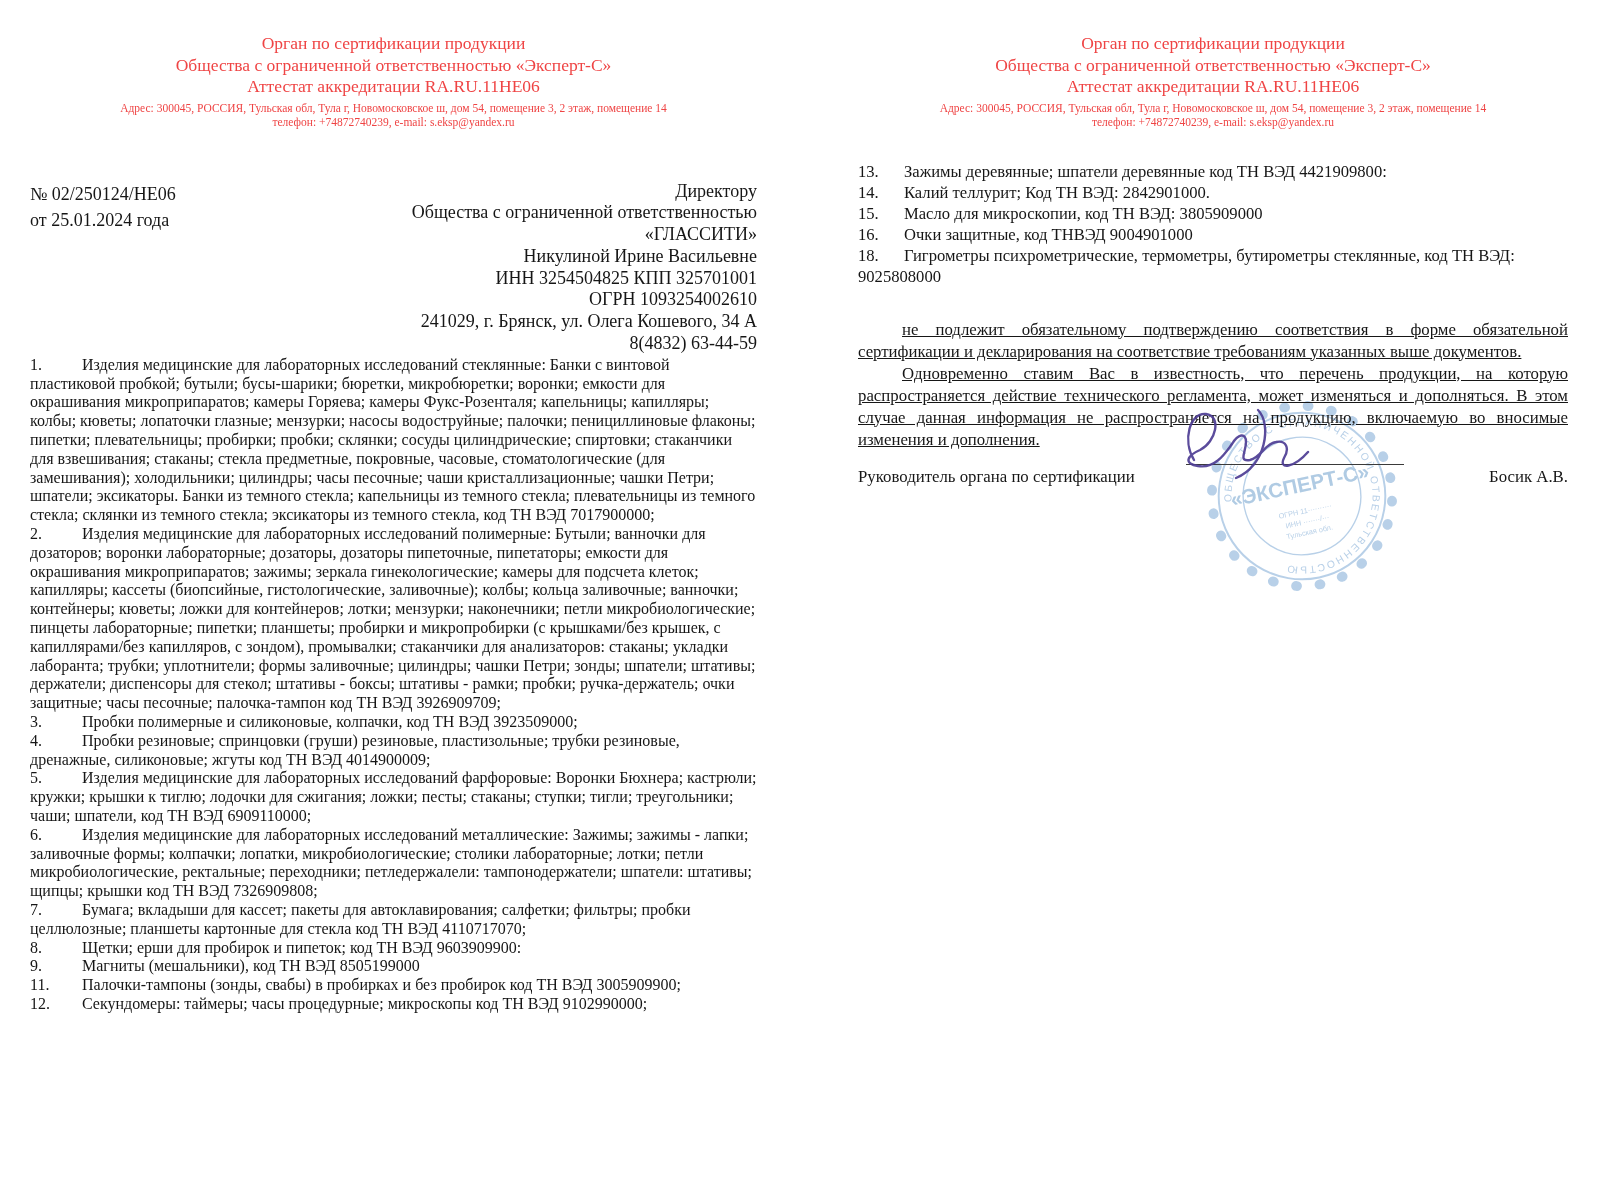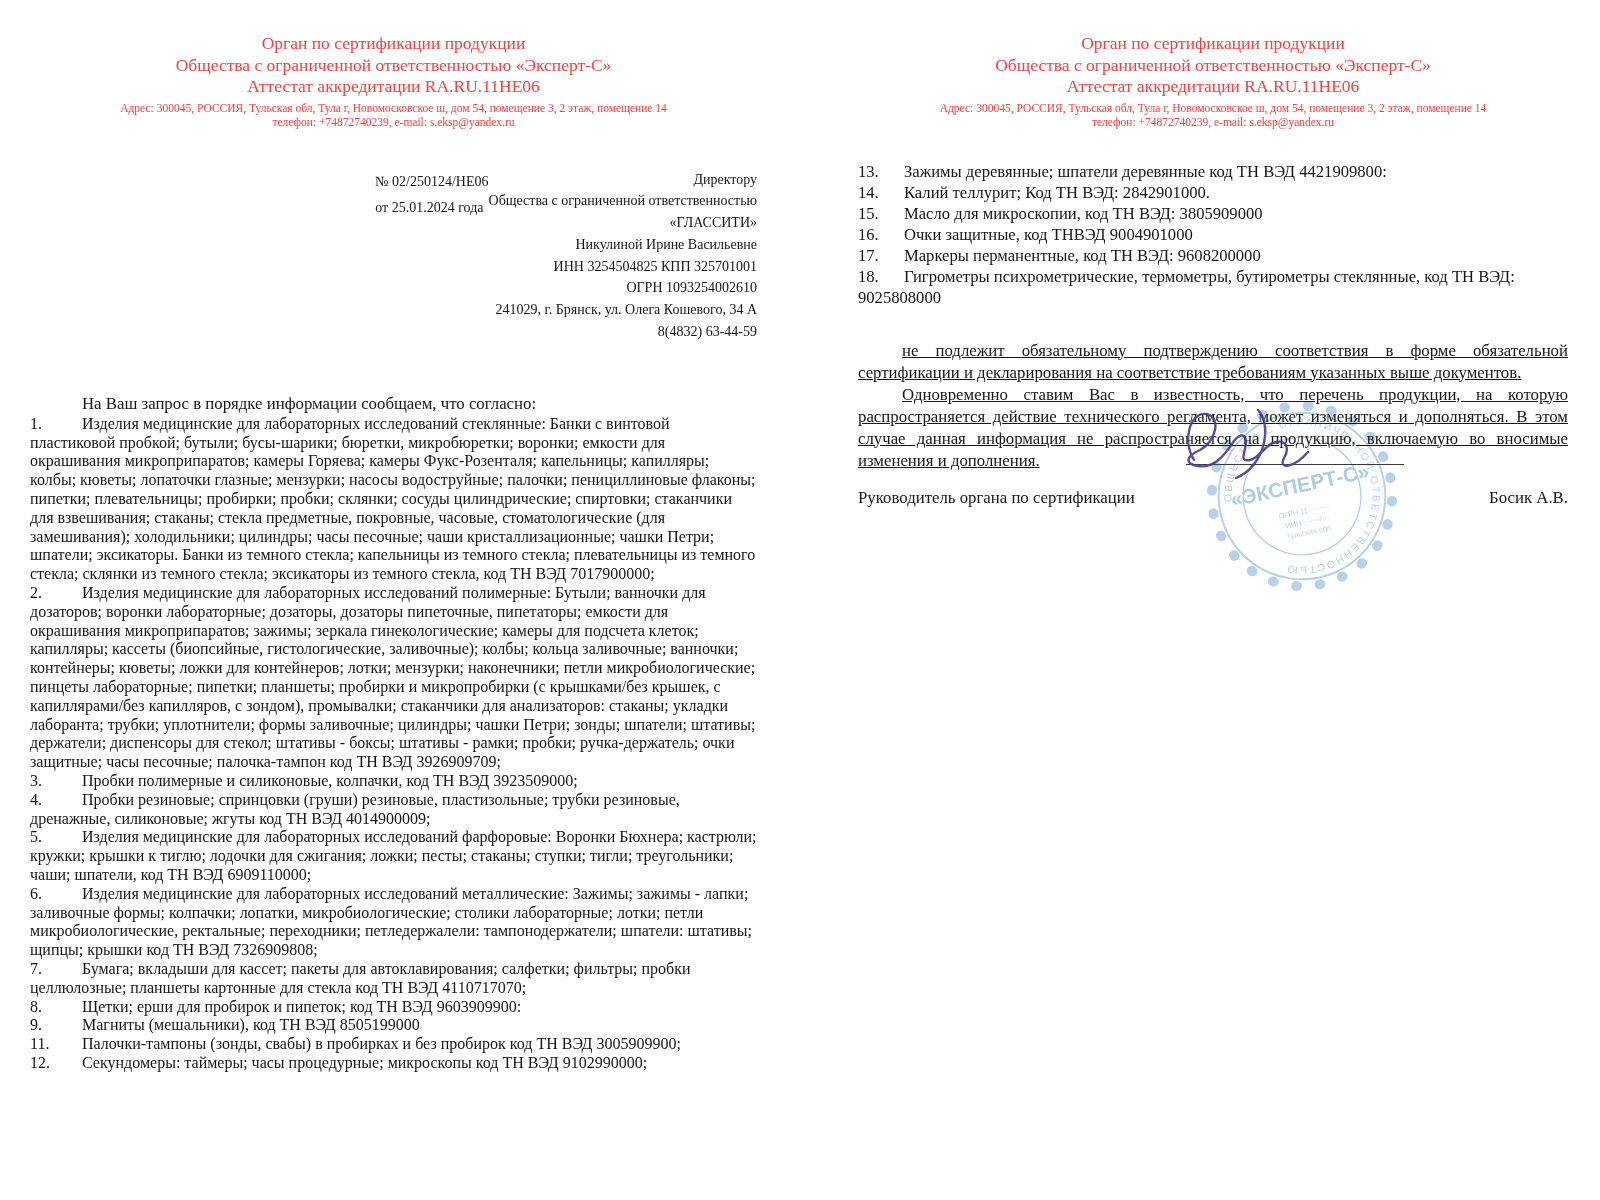--- a/index.html
+++ b/index.html
@@ -10,21 +10,21 @@
   }
   .page { position:absolute; top:0; }
   #page1 { left:30px;  width:727px; }
   #page2 { left:858px; width:710px; }
 
   .doc-header { padding-top:33px; text-align:center; color:#ef4444; }
   .h-line { font-size:17.5px; line-height:21.5px; }
   .h-sub  { font-size:11.5px; line-height:14px; }
   .h-sub.first { margin-top:3px; }
 
-  .ref-row { margin-top:40px; display:flex; justify-content:flex-end; font-size:14px; }
+  .ref-row { margin-top:52px; display:flex; justify-content:space-between; font-size:18px; }
   .ref-block div { line-height:26px; }
   .recipient { text-align:right; line-height:21.8px; }
 
   .intro    { margin-top:50px; text-indent:52px; font-size:16.8px; line-height:21px; }
   .preamble { margin-top:22px; font-size:16.8px; line-height:25px; }
 
   .items1 { margin-top:1px;  font-size:16px; }
   .items1 .item { line-height:18.8px; }
   .items1 .num { display:inline-block; width:52px; }
 
@@ -66,21 +66,20 @@
         <div>Общества с ограниченной ответственностью</div>
         <div>«ГЛАССИТИ»</div>
         <div>Никулиной Ирине Васильевне</div>
         <div>ИНН 3254504825 КПП 325701001</div>
         <div>ОГРН 1093254002610</div>
         <div>241029, г. Брянск, ул. Олега Кошевого, 34 А</div>
         <div>8(4832) 63-44-59</div>
       </div>
   </div>
 
-  <div class="intro">На Ваш запрос в порядке информации сообщаем, что согласно:</div>
 
   <div class="items1">
 
   <div class="item"><span class="num">1.</span><span>Изделия медицинские для лабораторных исследований стеклянные: Банки с винтовой пластиковой пробкой; бутыли; бусы-шарики; бюретки, микробюретки; воронки; емкости для окрашивания микроприпаратов; камеры Горяева; камеры Фукс-Розенталя; капельницы; капилляры; колбы; кюветы; лопаточки глазные; мензурки; насосы водоструйные; палочки; пенициллиновые флаконы; пипетки; плевательницы; пробирки; пробки; склянки; сосуды цилиндрические; спиртовки; стаканчики для взвешивания; стаканы; стекла предметные, покровные, часовые, стоматологические (для замешивания); холодильники; цилиндры; часы песочные; чаши кристаллизационные; чашки Петри; шпатели; эксикаторы. Банки из темного стекла; капельницы из темного стекла; плевательницы из темного стекла; склянки из темного стекла; эксикаторы из темного стекла, код ТН ВЭД 7017900000;</span></div>
       <div class="item"><span class="num">2.</span><span>Изделия медицинские для лабораторных исследований полимерные: Бутыли; ванночки для дозаторов; воронки лабораторные; дозаторы, дозаторы пипеточные, пипетаторы; емкости для окрашивания микроприпаратов; зажимы; зеркала гинекологические; камеры для подсчета клеток; капилляры; кассеты (биопсийные, гистологические, заливочные); колбы; кольца заливочные; ванночки; контейнеры; кюветы; ложки для контейнеров; лотки; мензурки; наконечники; петли микробиологические; пинцеты лабораторные; пипетки; планшеты; пробирки и микропробирки (с крышками/без крышек, с капиллярами/без капилляров, с зондом), промывалки; стаканчики для анализаторов: стаканы; укладки лаборанта; трубки; уплотнители; формы заливочные; цилиндры; чашки Петри; зонды; шпатели; штативы; держатели; диспенсоры для стекол; штативы - боксы; штативы - рамки; пробки; ручка-держатель; очки защитные; часы песочные; палочка-тампон код ТН ВЭД 3926909709;</span></div>
       <div class="item"><span class="num">3.</span><span>Пробки полимерные и силиконовые, колпачки, код ТН ВЭД 3923509000;</span></div>
       <div class="item"><span class="num">4.</span><span>Пробки резиновые; спринцовки (груши) резиновые, пластизольные; трубки резиновые, дренажные, силиконовые; жгуты код ТН ВЭД 4014900009;</span></div>
       <div class="item"><span class="num">5.</span><span>Изделия медицинские для лабораторных исследований фарфоровые: Воронки Бюхнера; кастрюли; кружки; крышки к тиглю; лодочки для сжигания; ложки; песты; стаканы; ступки; тигли; треугольники; чаши; шпатели, код ТН ВЭД 6909110000;</span></div>
       <div class="item"><span class="num">6.</span><span>Изделия медицинские для лабораторных исследований металлические: Зажимы; зажимы - лапки; заливочные формы; колпачки; лопатки, микробиологические; столики лабораторные; лотки; петли микробиологические, ректальные; переходники; петледержалели: тампонодержатели; шпатели: штативы; щипцы; крышки код ТН ВЭД 7326909808;</span></div>
       <div class="item"><span class="num">7.</span><span>Бумага; вкладыши для кассет; пакеты для автоклавирования; салфетки; фильтры; пробки целлюлозные; планшеты картонные для стекла код ТН ВЭД 4110717070;</span></div>
@@ -99,21 +98,20 @@
     <div class="h-sub first">Адрес: 300045, РОССИЯ, Тульская обл, Тула г, Новомосковское ш, дом 54, помещение 3, 2 этаж, помещение 14</div>
     <div class="h-sub">телефон: +74872740239, e-mail: s.eksp@yandex.ru</div>
   </div>
 
   <div class="items2">
 
   <div class="item"><span class="num">13.</span><span>Зажимы деревянные; шпатели деревянные код ТН ВЭД 4421909800:</span></div>
       <div class="item"><span class="num">14.</span><span>Калий теллурит; Код ТН ВЭД: 2842901000.</span></div>
       <div class="item"><span class="num">15.</span><span>Масло для микроскопии, код ТН ВЭД: 3805909000</span></div>
       <div class="item"><span class="num">16.</span><span>Очки защитные, код ТНВЭД 9004901000</span></div>
-      <div class="item"><span class="num">17.</span><span>Маркеры перманентные, код ТН ВЭД: 9608200000</span></div>
       <div class="item"><span class="num">18.</span><span>Гигрометры психрометрические, термометры, бутирометры стеклянные, код ТН ВЭД: 9025808000</span></div>
     </div>
 
   <div class="paras">
     <div class="para">не подлежит обязательному подтверждению соответствия в форме обязательной сертификации и декларирования на соответствие требованиям указанных выше документов.</div>
     <div class="para">Одновременно ставим Вас в известность, что перечень продукции, на которую распространяется действие технического регламента, может изменяться и дополняться. В этом случае данная информация не распространяется на продукцию, включаемую во вносимые изменения и дополнения.</div>
   </div>
 
   <div class="sign-row">
     <span>Руководитель органа по сертификации</span>

